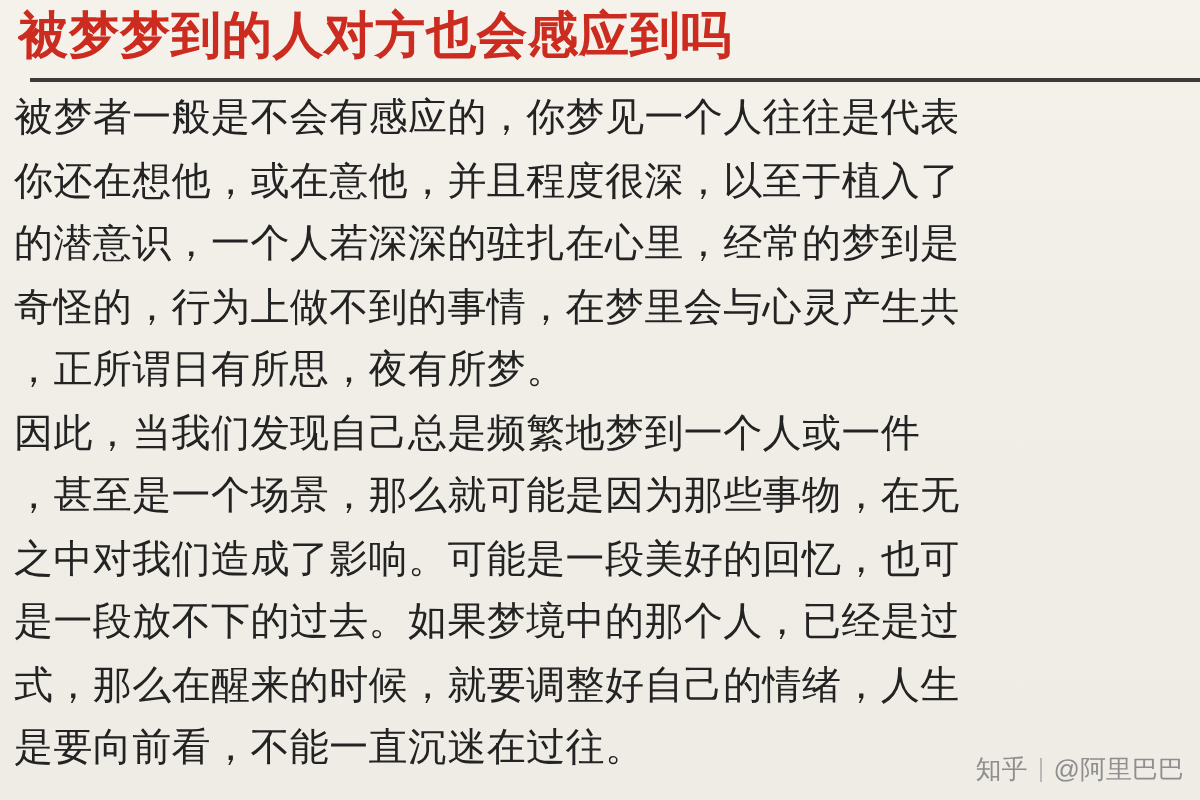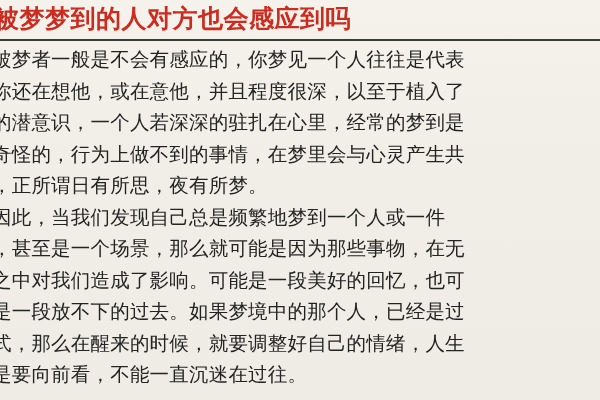--- a/index.html
+++ b/index.html
@@ -13,20 +13,21 @@
     background: #f2efe9;
     font-family: "Liberation Serif", "DejaVu Serif", serif;
   }
   .page {
     position: relative;
     width: 600px;
     height: 400px;
     background: #f3f0ea;
     box-sizing: border-box;
     overflow: hidden;
+    padding-left: 15px;
   }
   
   .paper-texture {
     position: absolute;
     inset: 0;
     background:
       linear-gradient(180deg, #f5f2ec 0%, #f1eee7 40%, #efece5 100%);
     pointer-events: none;
   }
   .content {
@@ -117,13 +118,18 @@
       <p>因此，当我们发现自己总是频繁地梦到一个人或一件</p>
       <p>，甚至是一个场景，那么就可能是因为那些事物，在无</p>
       <p>之中对我们造成了影响。可能是一段美好的回忆，也可</p>
       <p>是一段放不下的过去。如果梦境中的那个人，已经是过</p>
       <p>式，那么在醒来的时候，就要调整好自己的情绪，人生</p>
       <p>是要向前看，不能一直沉迷在过往。</p>
     </div>
 
   </div>
 
+  <div class="watermark">
+    <span class="zhihu-logo">知乎</span>
+    <span class="wm-sep"></span>
+    <span class="wm-user">@阿里巴巴</span>
+  </div>
 </div>
 
 </body></html>

